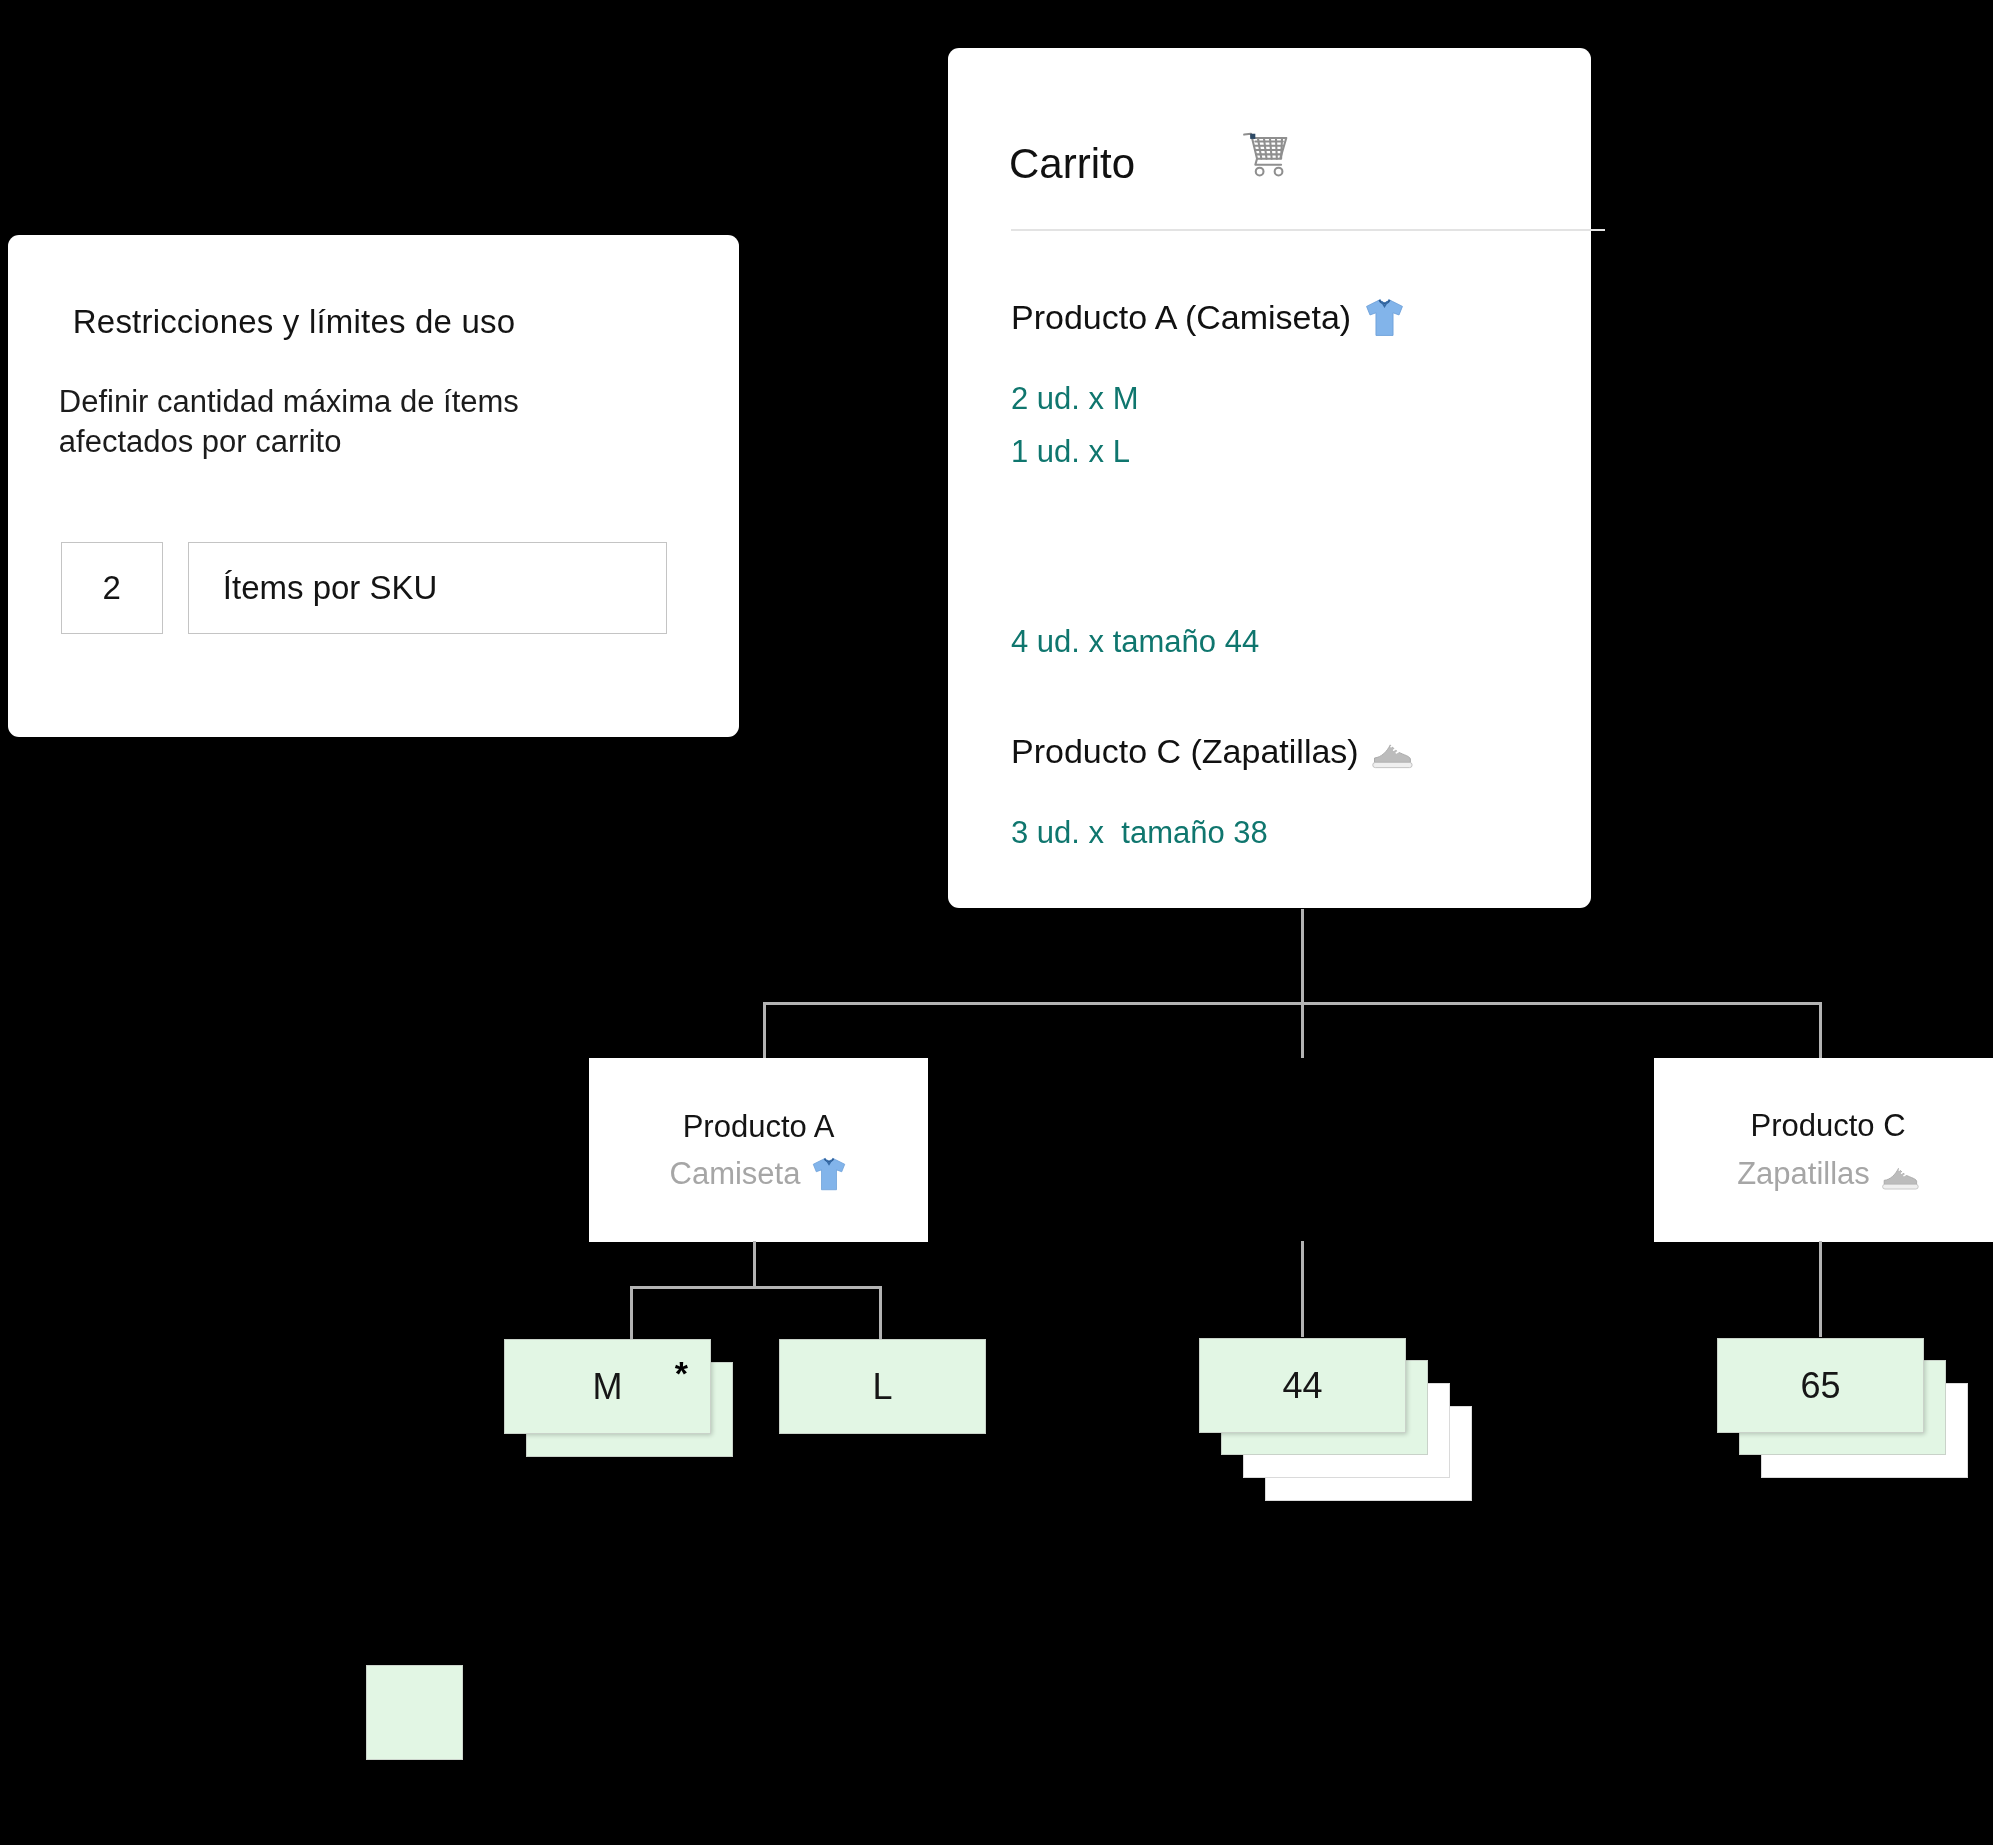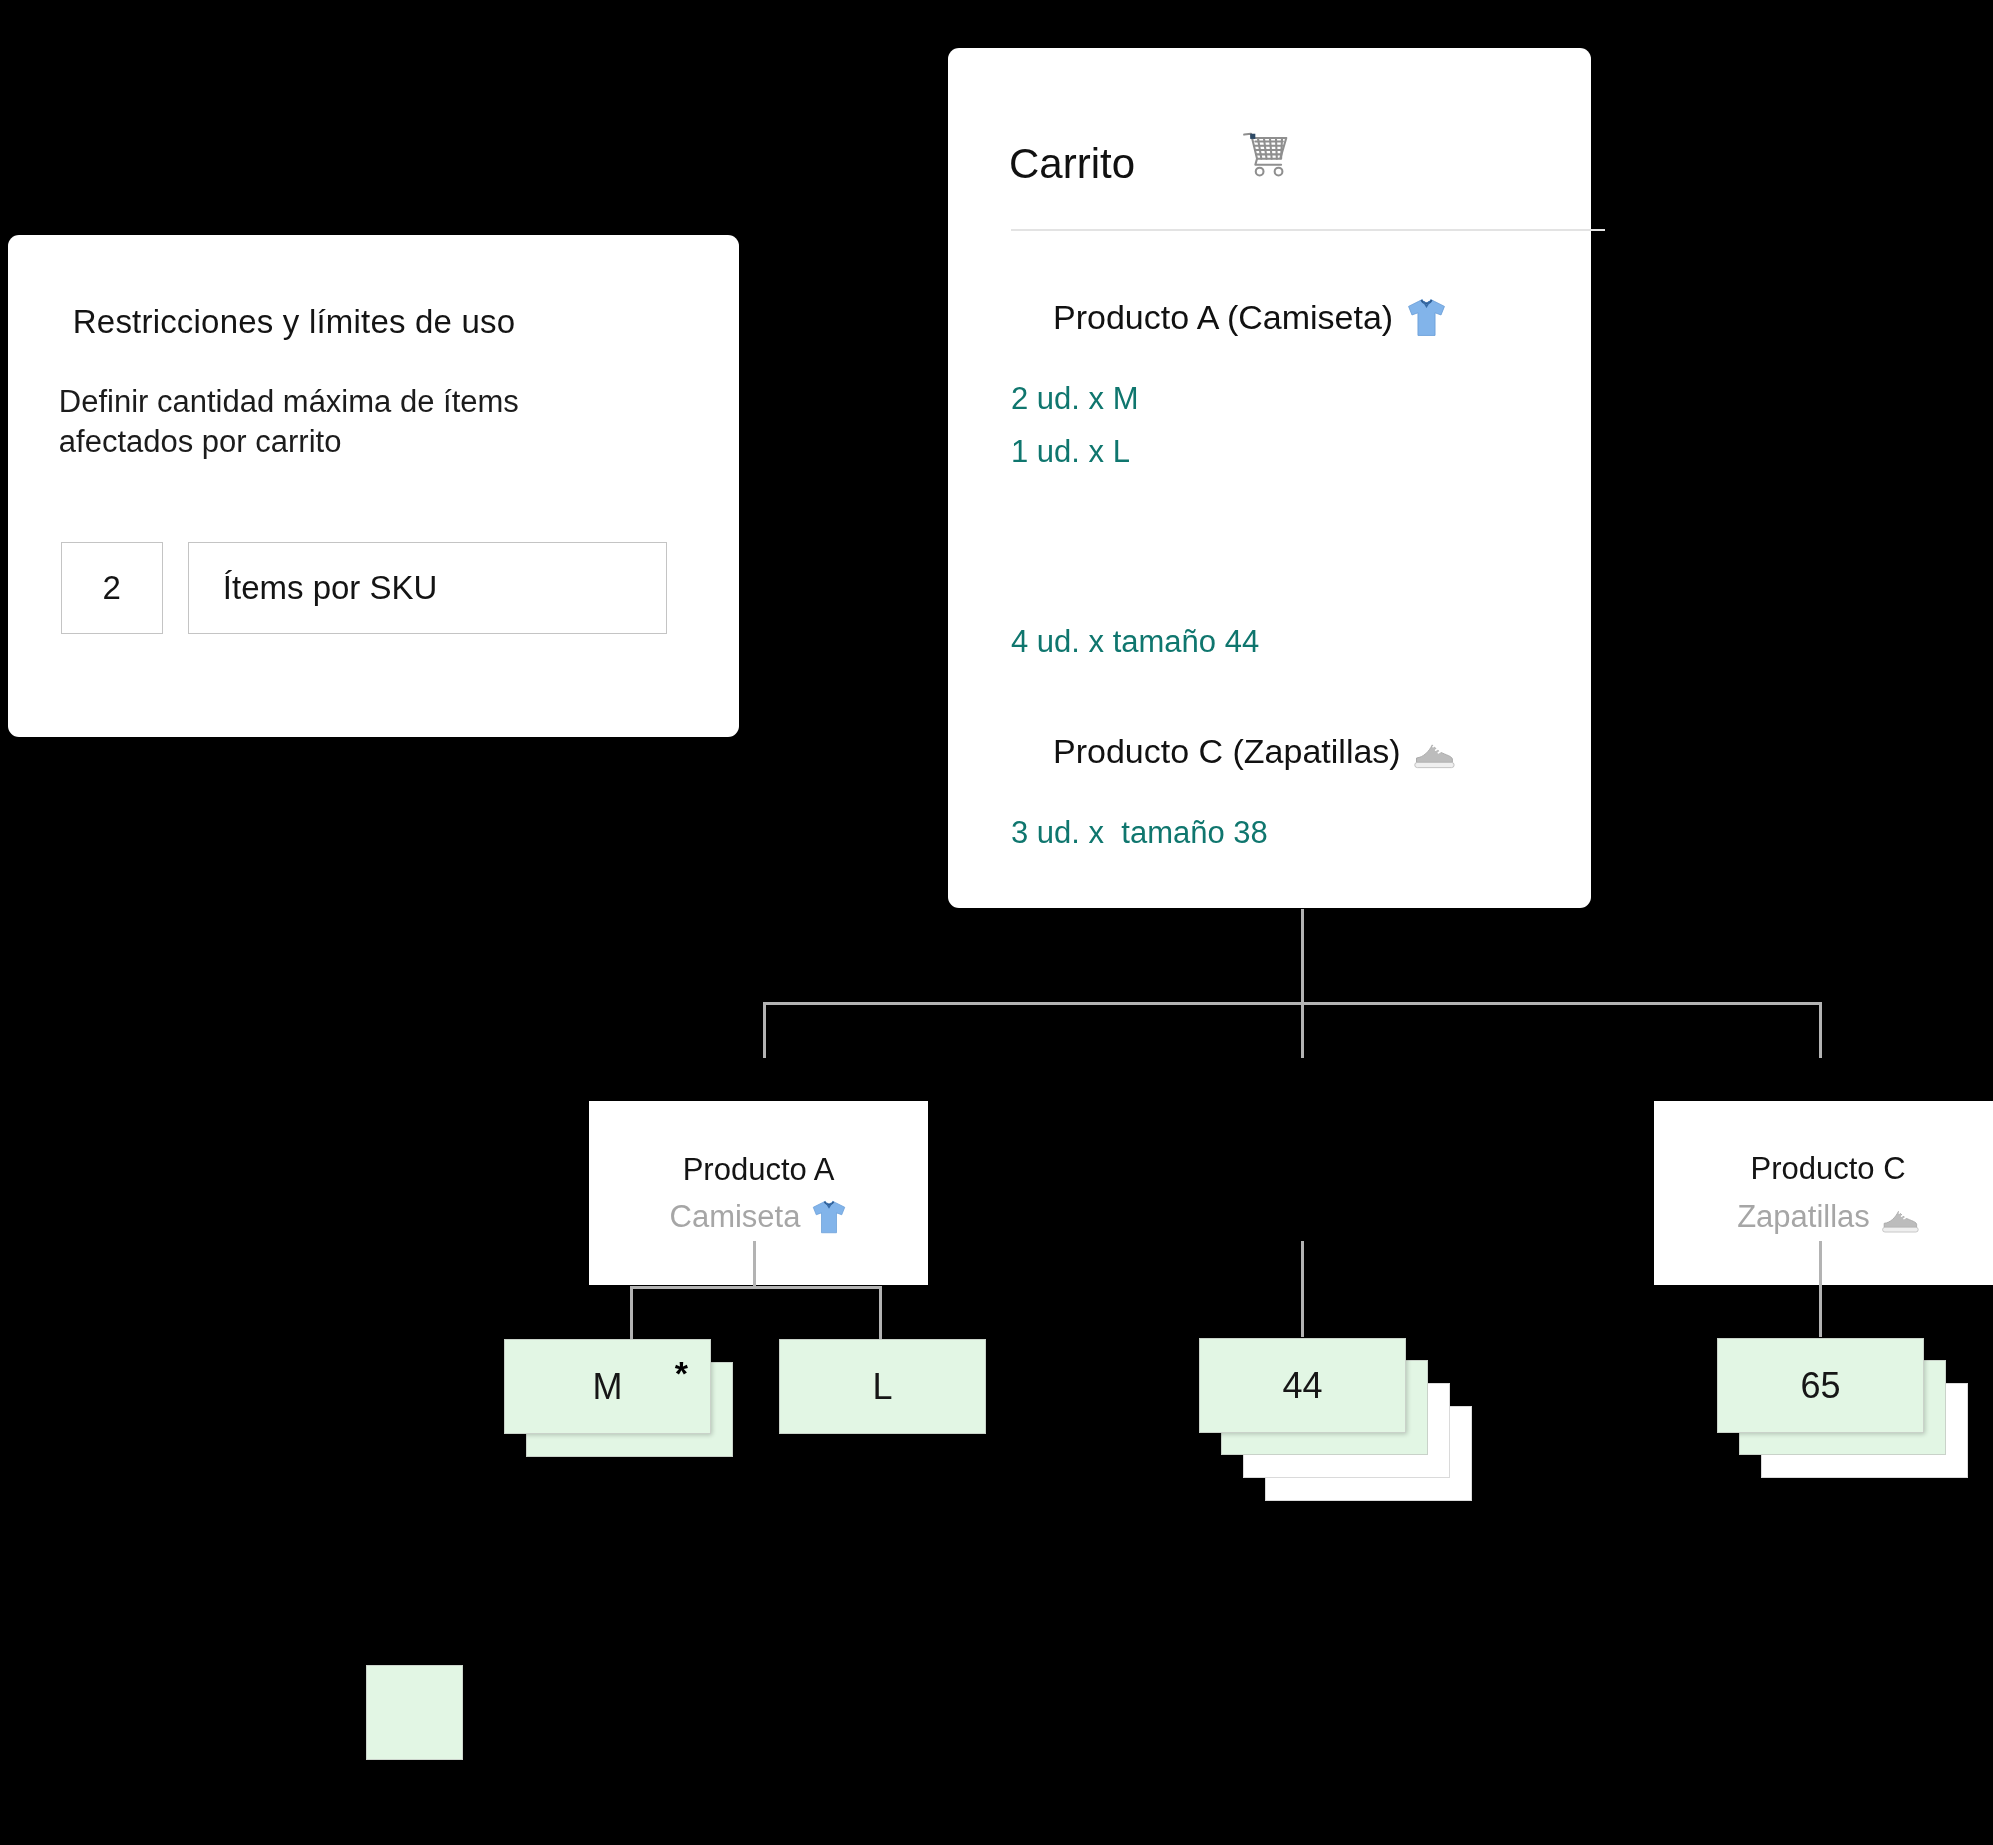--- a/index.html
+++ b/index.html
@@ -60,21 +60,20 @@
     height: 2.3px;
   }
   .cart-item-name {
     display: flex;
     align-items: center;
     gap: 12.5px;
     font-size: 34px;
     font-weight: 500;
     color: #111111;
     white-space: nowrap;
-    margin-left: 42px;
   }
   .cart-item-qty {
     font-size: 31px;
     font-weight: 400;
     color: #0f766e;
     white-space: pre;
   }
 
   
   .line-v, .line-h {
@@ -87,21 +86,20 @@
   .product-node {
     position: absolute;
     width: 339px;
     height: 184px;
     background: #ffffff;
     display: flex;
     flex-direction: column;
     align-items: center;
     justify-content: center;
     gap: 11px;
-    margin-top: 43px;
   }
   .product-node .p-title {
     font-size: 31px;
     font-weight: 500;
     color: #141414;
   }
   .product-node .p-sub {
     display: flex;
     align-items: center;
     gap: 11px;

